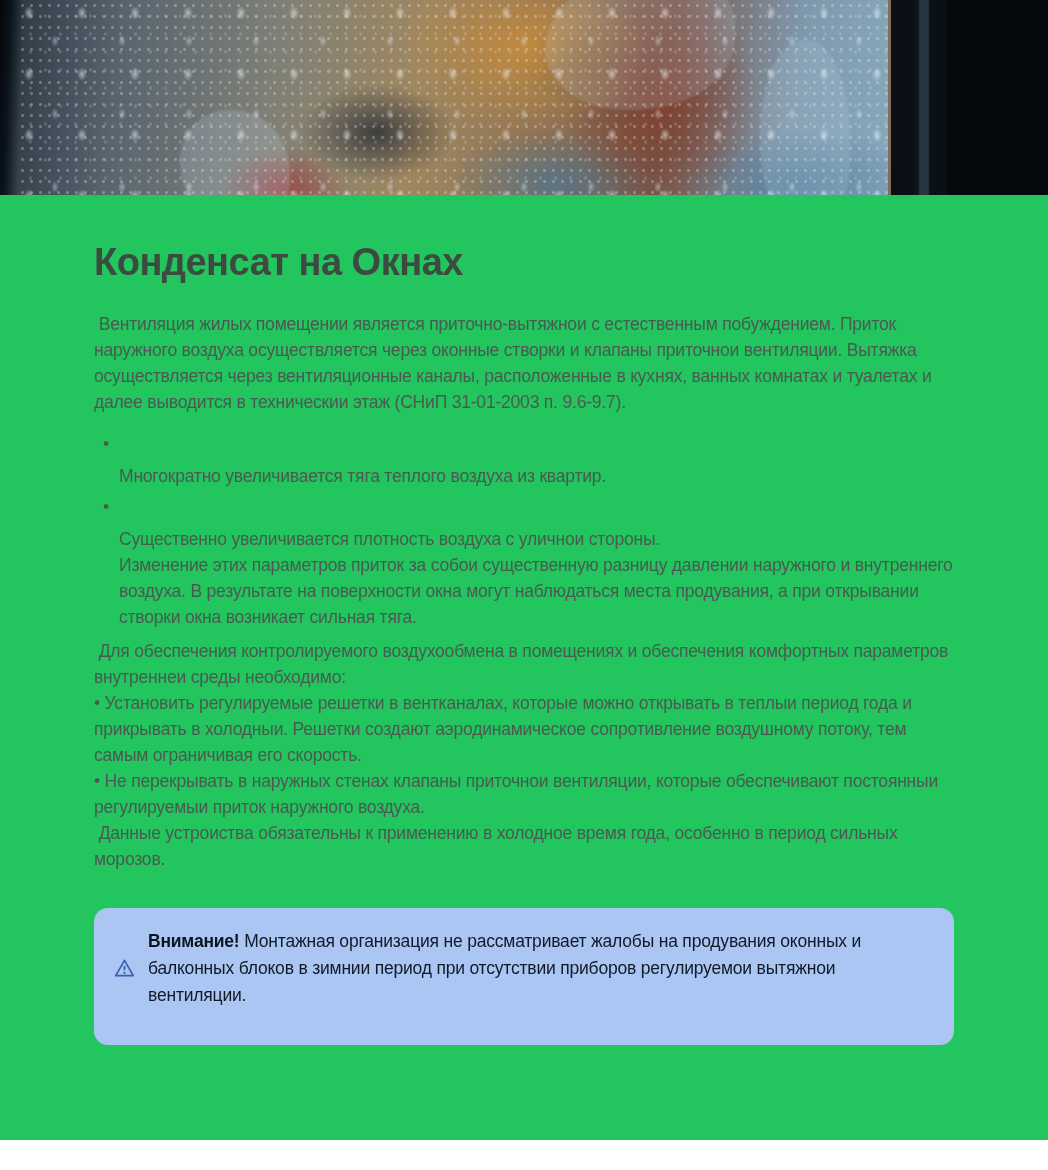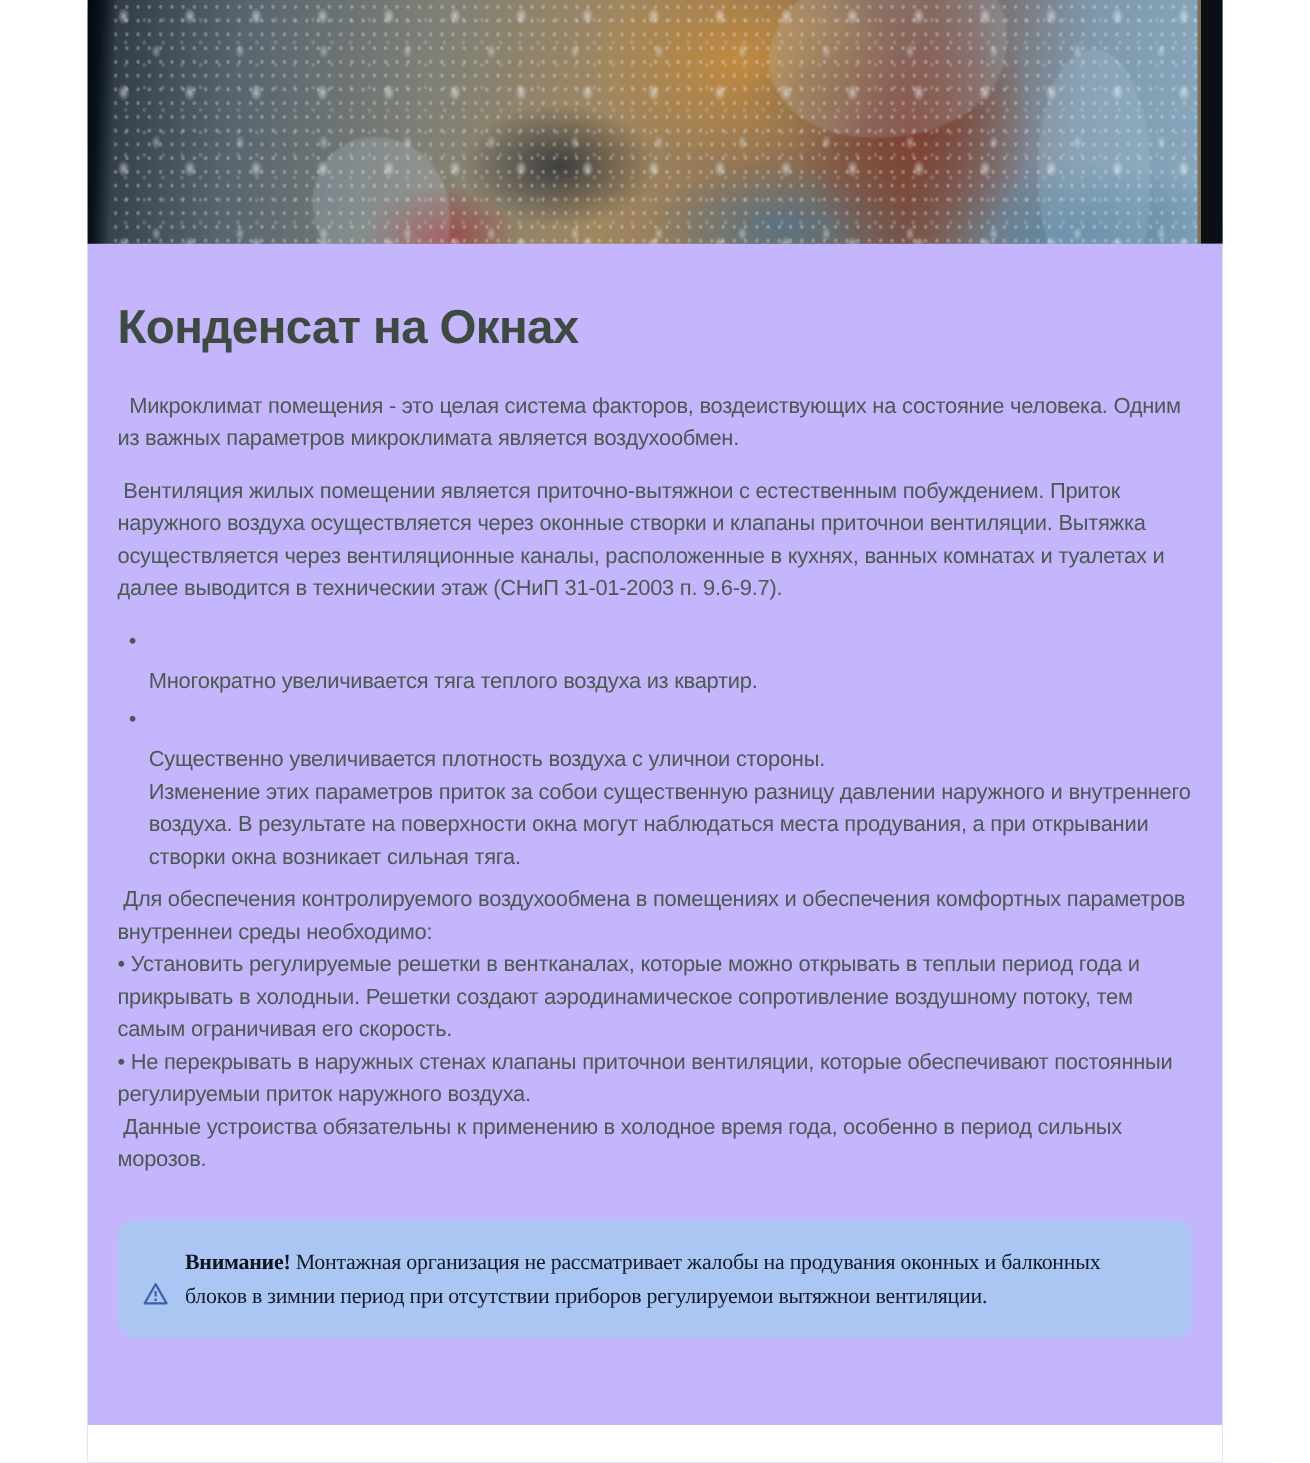--- a/index.html
+++ b/index.html
@@ -1,19 +1,19 @@
 <!DOCTYPE html>
 <html><head>
 <meta charset="utf-8">
 <style>
   * { box-sizing: border-box; }
   html, body { margin: 0; padding: 0; background: #ffffff; }
   .page {
-    width: 908px; height: 1170px; margin: 0 auto;
-    background: #c4b5fd;
+    width: 1048px; height: 1170px; margin: 0 auto;
+    background: #22c55e;
     font-family: "Liberation Sans", sans-serif;
     overflow: hidden; position: relative;
   }
 
   
   .hero {
     position: relative; width: 1048px; height: 195px; overflow: hidden;
     background:
       radial-gradient(170px 120px at 50% 25%, rgba(196,140,62,0.95), rgba(196,140,62,0) 72%),
       radial-gradient(130px 160px at 63% 50%, rgba(128,62,46,0.92), rgba(128,62,46,0) 74%),
@@ -68,23 +68,22 @@
   }
   ul.bullets { list-style: none; margin: 0 0 8px 0; padding: 0; }
   ul.bullets li { display: flex; font-size: 17.5px; line-height: 26px; letter-spacing: -0.2px; }
   ul.bullets li + li { margin-top: 5px; }
   ul.bullets .dot { width: 25px; padding-left: 9px; flex: none; }
   ul.bullets .li-text { flex: 1; white-space: pre-wrap; margin-top: 32px; }
 
   
   .warning {
     margin-top: 36px; background: #abc6f3; border-radius: 14px;
-    padding: 20px 28px 20px 20px; display: flex; align-items: flex-end;
+    padding: 20px 28px 36px 20px; display: flex; align-items: center;
     color: #111a28;
-    font-family: Liberation Serif, serif;
   }
   .warning .icon-wrap { flex: none; width: 34px; padding-top: 3px; }
   .warning p { margin: 0; font-size: 17.5px; line-height: 27px; letter-spacing: -0.2px; }
   .warning strong { font-weight: bold; color: #0c1420; }
 
   .bottom-strip { position: absolute; left: 0; right: 0; bottom: 0; height: 30px; background: #ffffff; }
 </style>
 </head>
 <body>
 
@@ -97,21 +96,20 @@
     <div class="specks"></div>
     <div class="drops"></div>
     <div class="frame-left"></div>
     <div class="frame-right"></div>
   </div>
 
   <div class="content">
 
     <h1 class="title">Конденсат на Окнах</h1>
 
-    <p class="body">  Микроклимат помещения - это целая система факторов, воздеиствующих на состояние человека. Одним из важных параметров микроклимата является воздухообмен.</p>
 
     <p class="body"> Вентиляция жилых помещении является приточно-вытяжнои с естественным побуждением. Приток наружного воздуха осуществляется через оконные створки и клапаны приточнои вентиляции. Вытяжка осуществляется через вентиляционные каналы, расположенные в кухнях, ванных комнатах и туалетах и далее выводится в техническии этаж (СНиП 31-01-2003 п. 9.6-9.7).</p>
 
 
     <ul class="bullets">
       <li>
         <span class="dot">•</span>
         <span class="li-text">Многократно увеличивается тяга теплого воздуха из квартир.</span>
       </li>
       <li>

